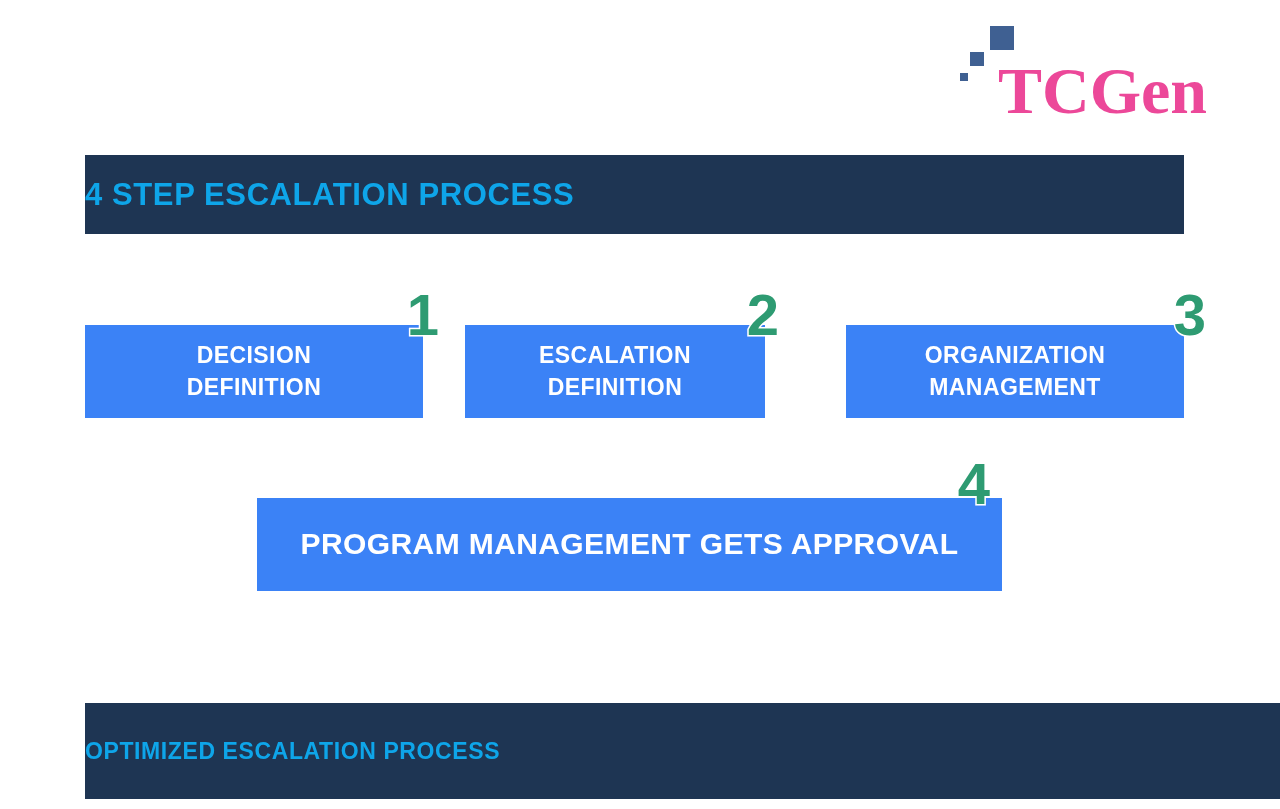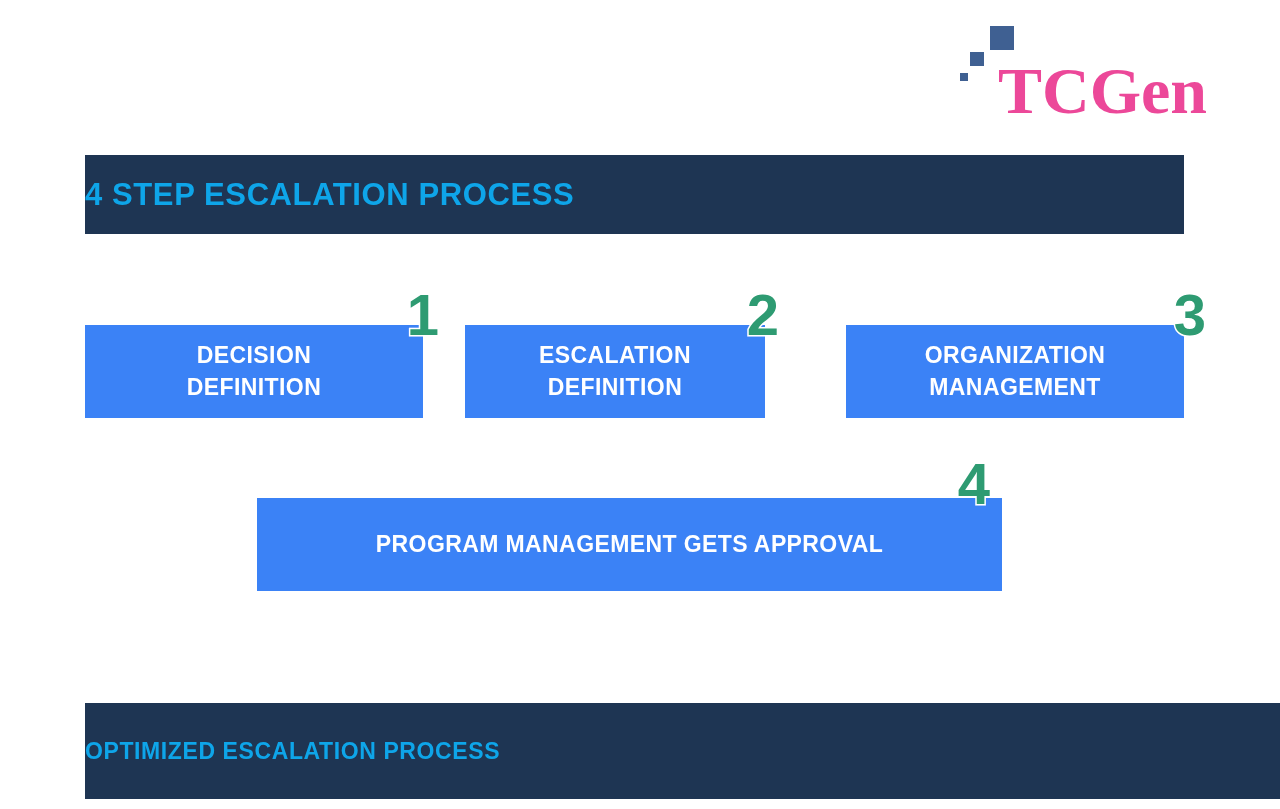--- a/index.html
+++ b/index.html
@@ -121,21 +121,21 @@
   #step-1 { left: 85px;  top: 325px; width: 338px; height: 93px; }
   #step-2 { left: 465px; top: 325px; width: 300px; height: 93px; }
   #step-3 { left: 846px; top: 325px; width: 338px; height: 93px; }
   #step-4 { left: 257px; top: 498px; width: 745px; height: 93px; }
 
   #step-1 .step-num { right: -16px; top: -39px; }
   #step-2 .step-num { right: -14px; top: -39px; }
   #step-3 .step-num { right: -22px; top: -39px; }
   #step-4 .step-num { right: 12px;  top: -43px; }
 
-  #step-4 .step-label { font-size: 23px; }
+  #step-4 .step-label { font-size: 30px; }
 </style>
 </head>
 <body>
 
 <div id="slide">
 
   <div class="logo">
     <div class="logo-squares">
       <span class="sq sq-lg"></span>
       <span class="sq sq-md"></span>

